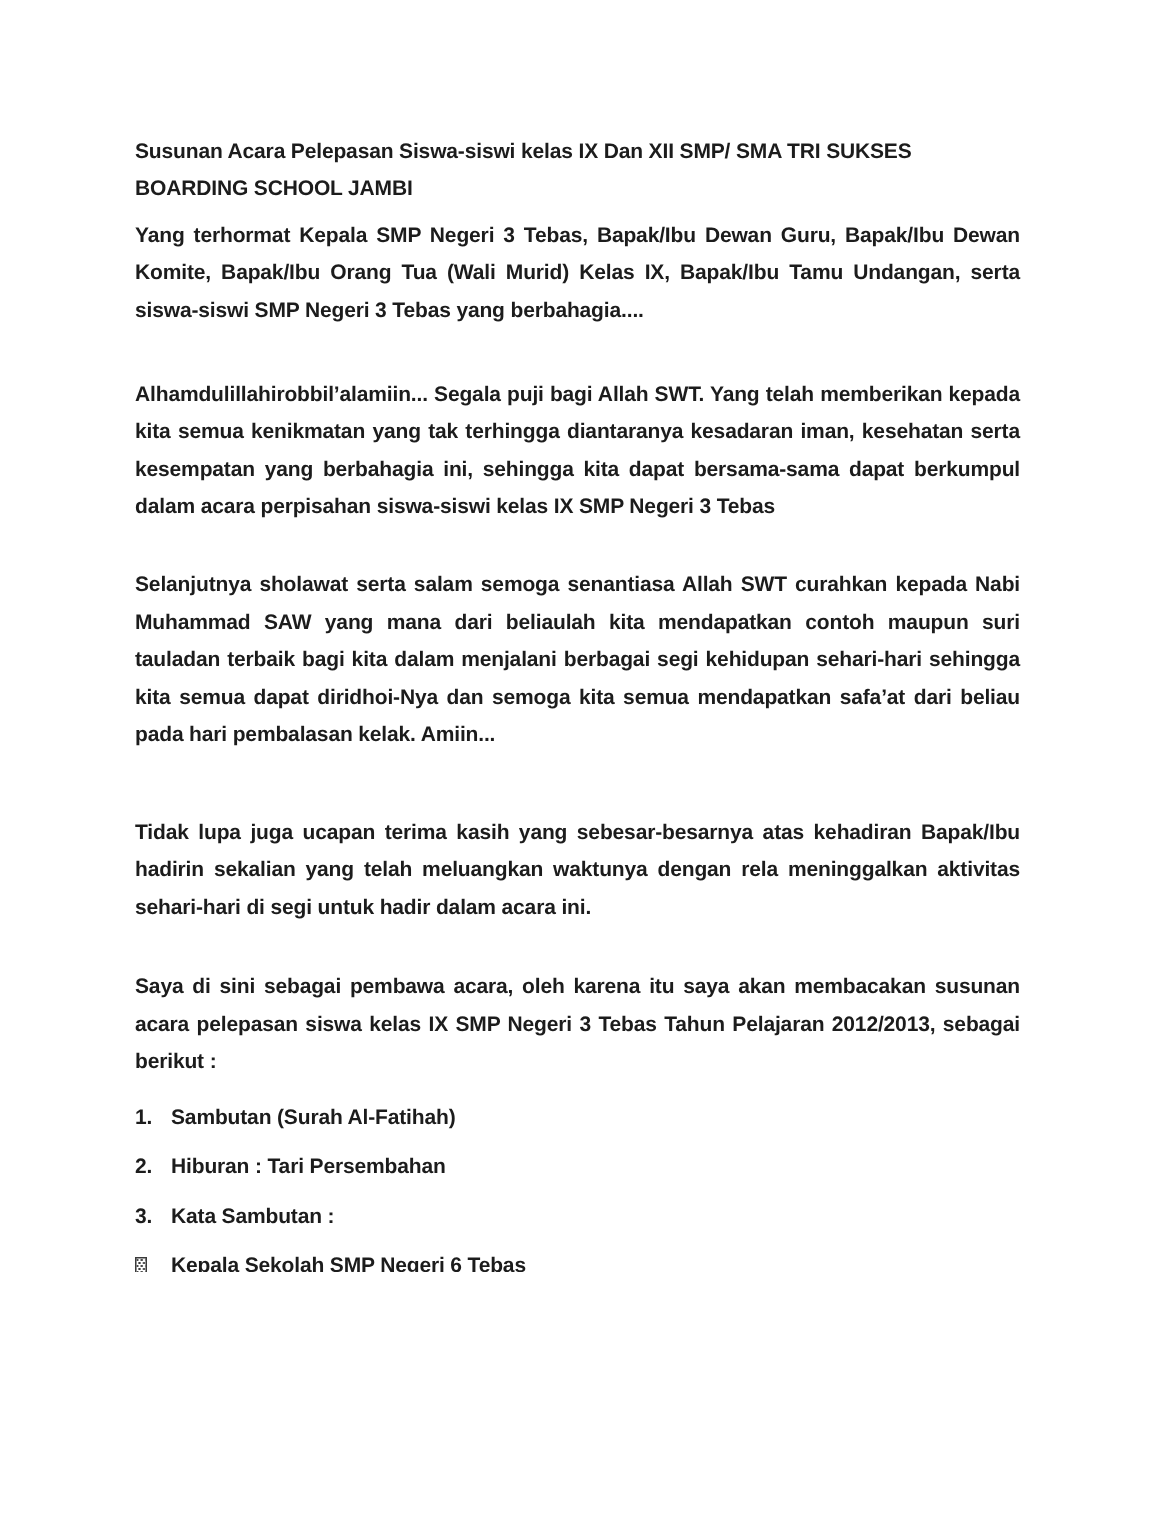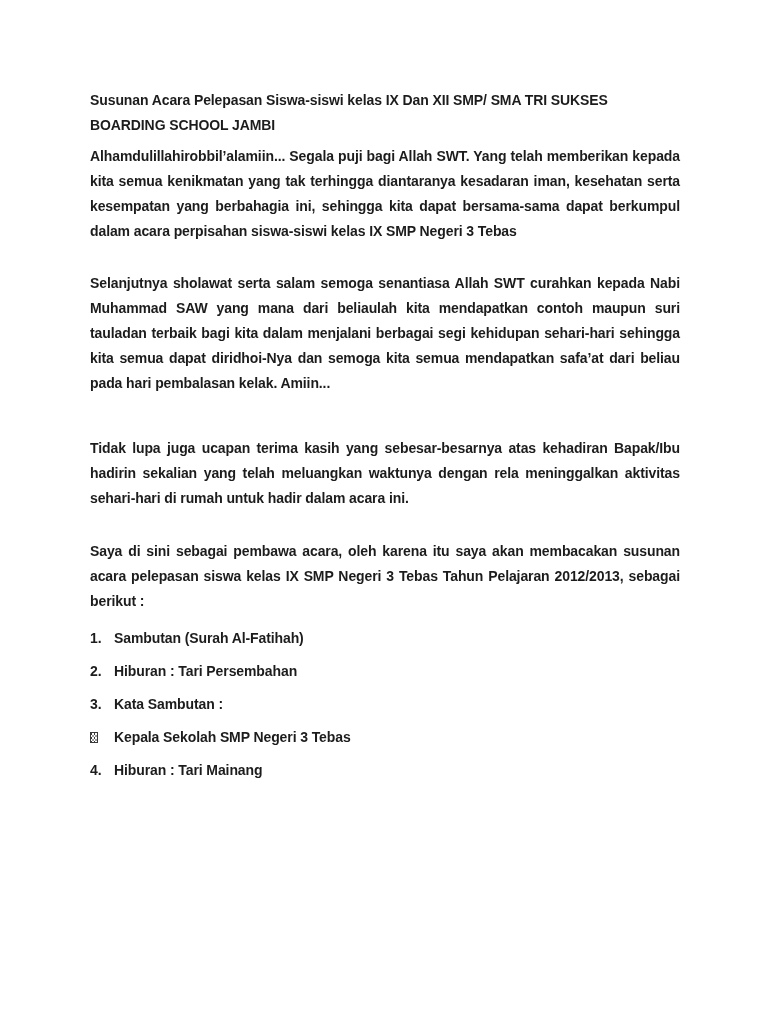--- a/index.html
+++ b/index.html
@@ -77,26 +77,27 @@
 </style>
 </head>
 <body>
 
 <div class="page">
   <div class="doc">
 
     <p class="heading">Susunan Acara Pelepasan Siswa-siswi kelas IX Dan XII SMP/ SMA TRI SUKSES BOARDING SCHOOL  JAMBI</p>
 
 
+    <p class="para-1">Yang terhormat Kepala SMP Negeri 3 Tebas, Bapak/Ibu  Dewan Guru, Bapak/Ibu Dewan Komite, Bapak/Ibu Orang Tua (Wali Murid) Kelas IX, Bapak/Ibu Tamu Undangan, serta siswa-siswi SMP Negeri 3 Tebas yang berbahagia....</p>
 
     <p class="para-2">Alhamdulillahirobbil’alamiin... Segala puji bagi Allah SWT. Yang telah memberikan kepada kita semua kenikmatan yang  tak terhingga diantaranya kesadaran iman, kesehatan serta kesempatan yang berbahagia ini, sehingga kita dapat bersama-sama dapat berkumpul dalam acara perpisahan siswa-siswi kelas IX SMP Negeri 3 Tebas</p>
 
     <p class="para-3">Selanjutnya sholawat serta salam semoga senantiasa Allah SWT curahkan kepada Nabi Muhammad SAW yang mana dari beliaulah kita mendapatkan contoh maupun suri tauladan terbaik bagi kita dalam menjalani berbagai segi kehidupan sehari-hari sehingga kita semua dapat diridhoi-Nya dan semoga kita semua mendapatkan safa’at dari beliau pada hari pembalasan kelak. Amiin...</p>
 
-    <p class="para-4">Tidak lupa juga ucapan terima kasih yang sebesar-besarnya atas kehadiran Bapak/Ibu hadirin sekalian yang telah meluangkan waktunya dengan rela meninggalkan aktivitas sehari-hari di rumah untuk hadir dalam acara ini.</p>
+    <p class="para-4">Tidak lupa juga ucapan terima kasih yang sebesar-besarnya atas kehadiran Bapak/Ibu hadirin sekalian yang telah meluangkan waktunya dengan rela meninggalkan aktivitas sehari-hari di segi untuk hadir dalam acara ini.</p>
 
     <p class="para-5">Saya di sini sebagai pembawa acara, oleh karena itu saya akan membacakan susunan acara pelepasan siswa kelas IX SMP Negeri 3 Tebas Tahun Pelajaran 2012/2013, sebagai berikut :</p>
 
     <div class="agenda">
 
       <div class="agenda-row">
         <span class="agenda-marker">1.</span>
         <span class="agenda-label">Sambutan (Surah Al-Fatihah)</span>
       </div>
 
@@ -105,21 +106,21 @@
         <span class="agenda-label">Hiburan : Tari Persembahan</span>
       </div>
 
       <div class="agenda-row">
         <span class="agenda-marker">3.</span>
         <span class="agenda-label">Kata Sambutan :</span>
       </div>
 
       <div class="agenda-row">
         <span class="agenda-marker"><span class="tofu"></span></span>
-        <span class="agenda-label">Kepala Sekolah SMP Negeri 3 Tebas</span>
+        <span class="agenda-label">Kepala Sekolah SMP Negeri 6 Tebas</span>
       </div>
 
 
 
       <div class="agenda-row">
         <span class="agenda-marker">4.</span>
         <span class="agenda-label">Hiburan : Tari Mainang</span>
       </div>
 
     </div>

